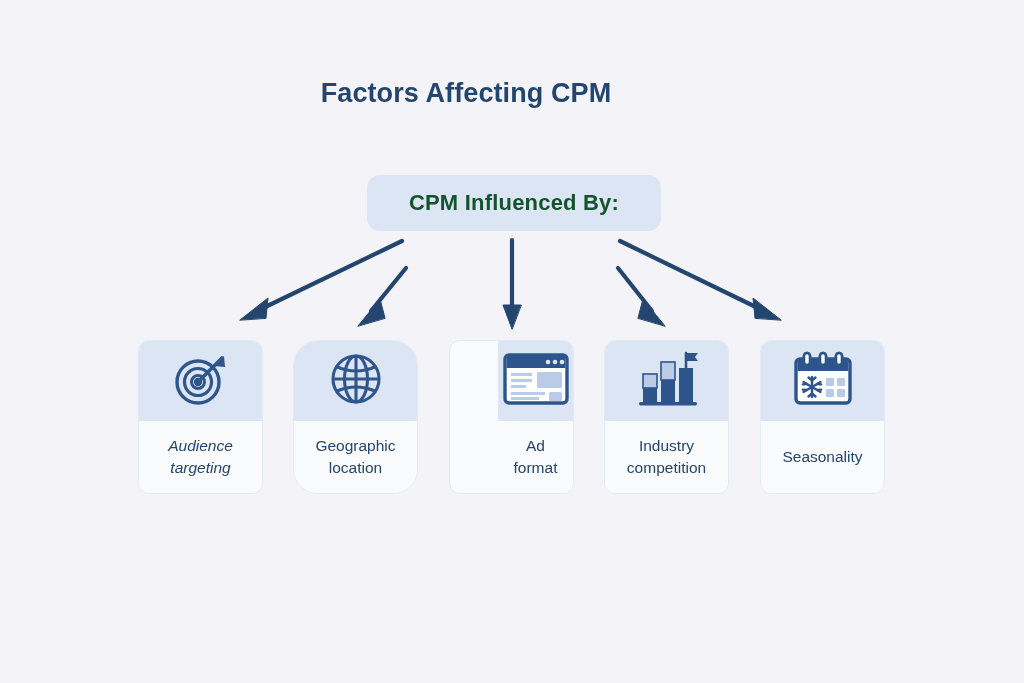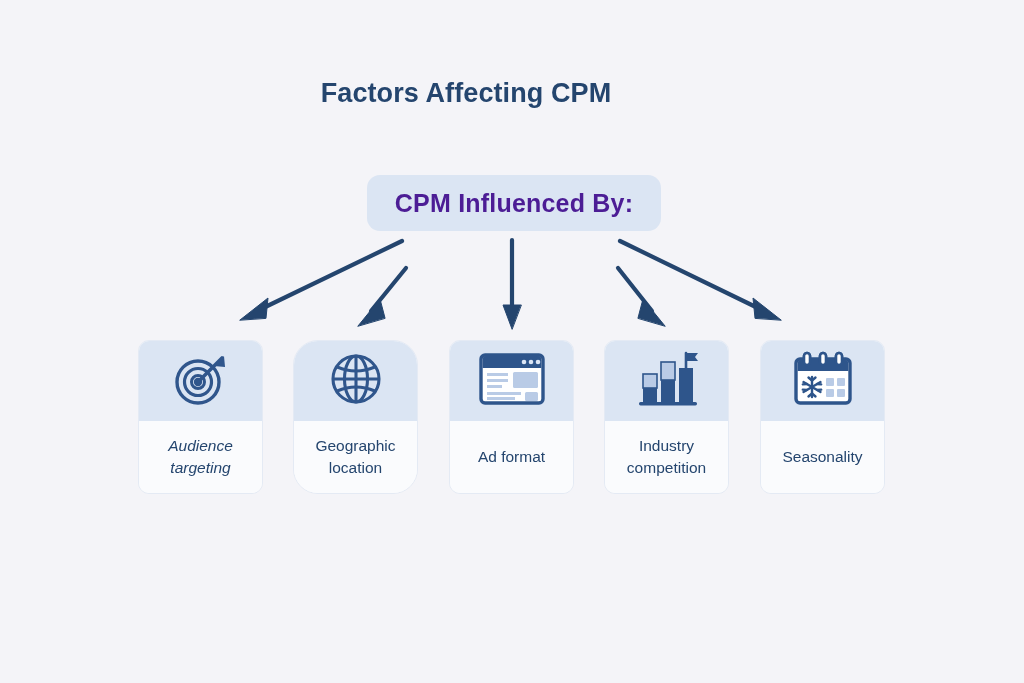--- a/index.html
+++ b/index.html
@@ -43,23 +43,23 @@
     top: 175px;
     width: 294px;
     height: 56px;
     background: #dbe5f3;
     border-radius: 13px;
     display: flex;
     align-items: center;
     justify-content: center;
   }
   #root-node-label {
-    font-size: 25px;
+    font-size: 22px;
     font-weight: bold;
-    color: #4c1d95;
+    color: #14532d;
     letter-spacing: 0.2px;
   }
 
   
   #arrows-layer {
     position: absolute;
     left: 0;
     top: 0;
     width: 1024px;
     height: 683px;
@@ -98,21 +98,21 @@
   }
   .card-label {
     font-size: 15.5px;
     color: #24456e;
     text-align: center;
     line-height: 1.42;
   }
 
   .card-0 { left: 138px; font-style: italic; }
   .card-1 { left: 293px; border-radius: 25px; }
-  .card-2 { left: 449px; }
+  .card-2 { left: 449px; padding-left: 48px; }
   .card-3 { left: 604px; }
   .card-4 { left: 760px; }
 </style>
 </head>
 <body>
 
 <div id="canvas">
 
   <div id="page-title">Factors Affecting CPM</div>
 

